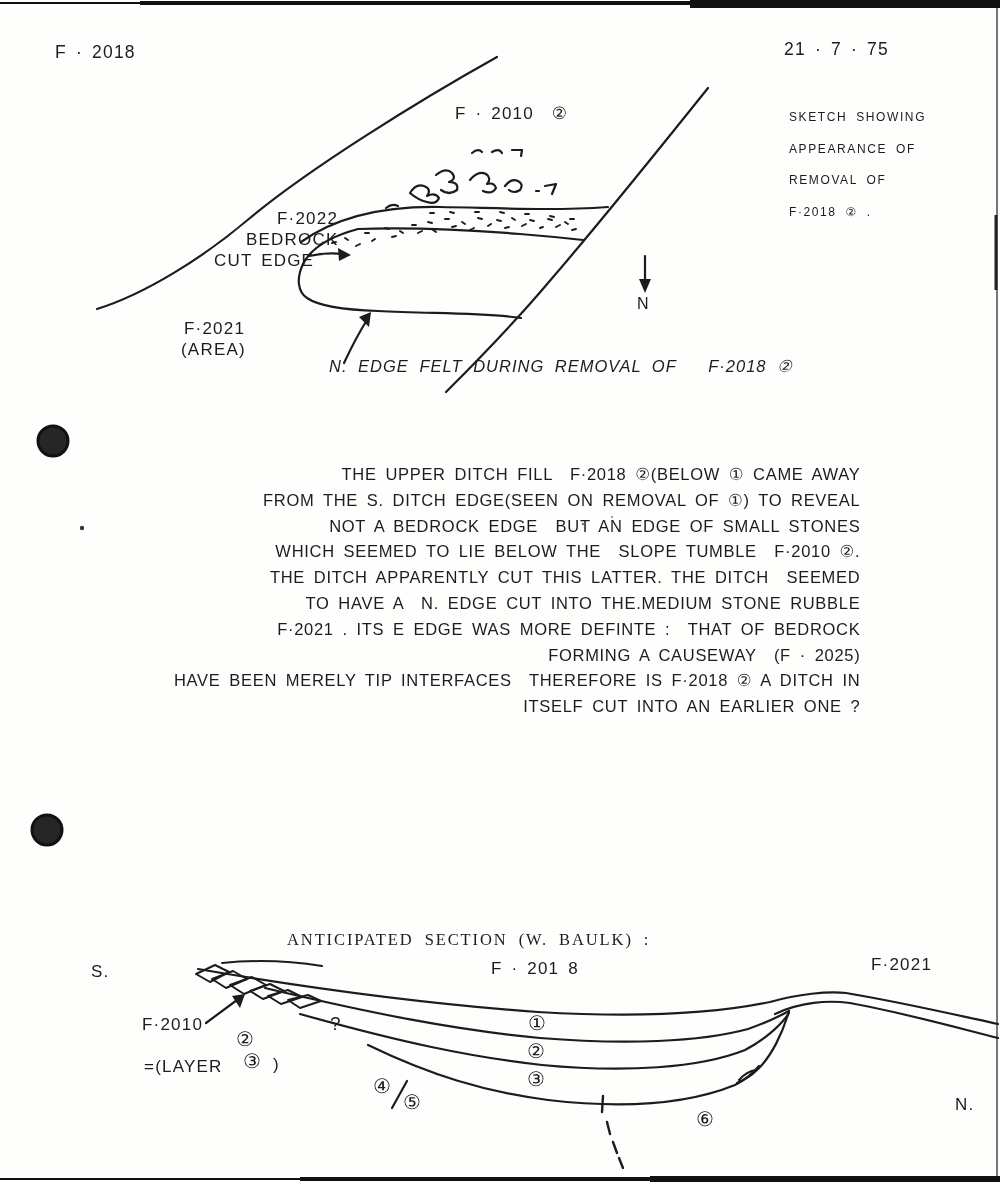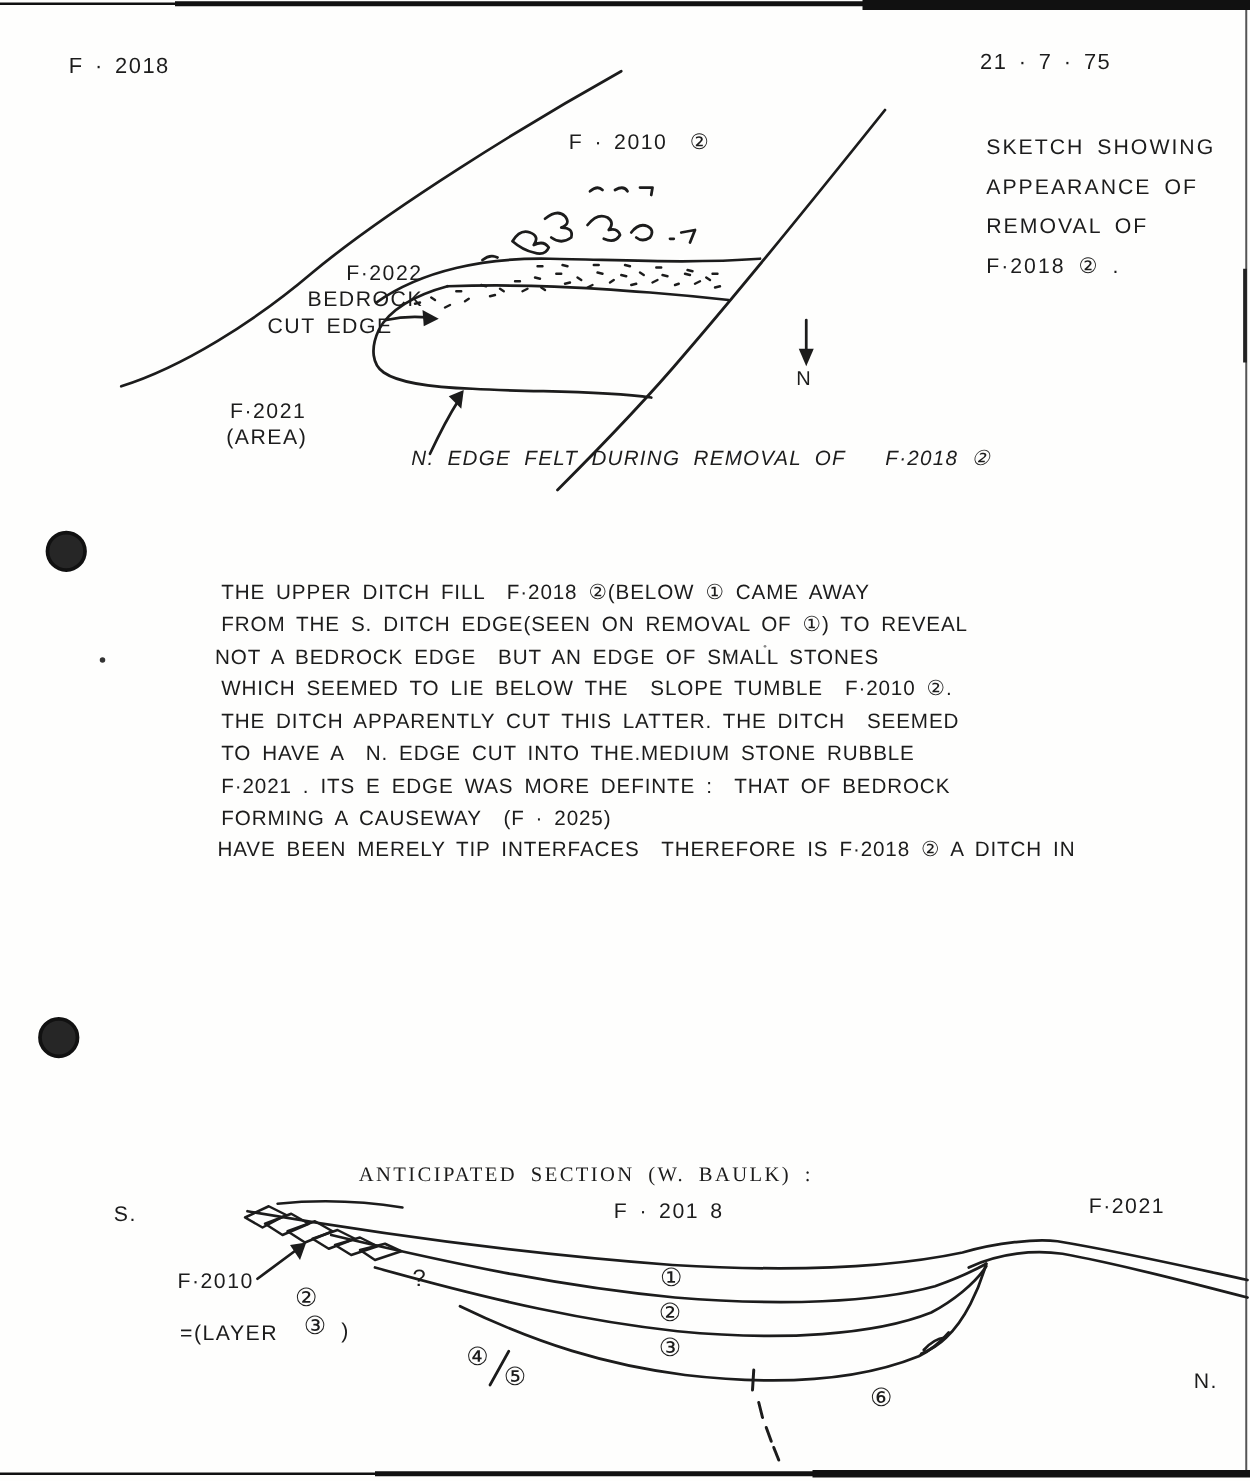--- a/index.html
+++ b/index.html
@@ -4,22 +4,22 @@
 <style>
   html,body{margin:0;padding:0;background:#e9e9e9;}
   .page{
     position:relative;width:1000px;height:1185px;background:#fefefdf2;
     background-color:#fefefd;
     font-family:"Liberation Sans",sans-serif;color:#1c1c1c;overflow:hidden;
   }
   svg.ink{position:absolute;left:0;top:0;z-index:1;}
   .lbl{position:absolute;white-space:pre;z-index:2;font-size:17px;letter-spacing:1.2px;word-spacing:3px;}
   .caption{position:absolute;z-index:2;}
-  .caption-line{white-space:pre;font-size:17px;letter-spacing:1.6px;word-spacing:4px;line-height:31.5px;height:31.5px;}
-  .notes{position:absolute;z-index:2;}
+  .caption-line{white-space:pre;font-size:12px;letter-spacing:1.6px;word-spacing:4px;line-height:31.5px;height:31.5px;}
+  .notes{position:absolute;z-index:2;text-align:right;}
   .note-line{white-space:pre;font-size:16.5px;letter-spacing:0.7px;word-spacing:3.5px;line-height:25.8px;height:25.8px;}
   .marker{position:absolute;z-index:2;font-size:20px;line-height:20px;}
   .qmark{position:absolute;z-index:2;font-size:19px;}
   .title{letter-spacing:1.9px;word-spacing:5px;font-size:16.5px;font-family:Liberation Serif, serif;}
   .edge-note{font-size:16.5px;letter-spacing:1px;word-spacing:5px;font-style:italic;}
 </style>
 </head>
 <body>
 
 <div class="page">
@@ -156,20 +156,21 @@
   <div class="notes" style="left:177px;top:462px">
     <div class="note-line">THE UPPER DITCH FILL  F·2018 ②(BELOW ① CAME AWAY</div>
     <div class="note-line">FROM THE S. DITCH EDGE(SEEN ON REMOVAL OF ①) TO REVEAL</div>
     <div class="note-line" style="margin-left:-5px">NOT A BEDROCK EDGE  BUT AN EDGE OF SMALL STONES</div>
     <div class="note-line">WHICH SEEMED TO LIE BELOW THE  SLOPE TUMBLE  F·2010 ②.</div>
     <div class="note-line">THE DITCH APPARENTLY CUT THIS LATTER. THE DITCH  SEEMED</div>
     <div class="note-line">TO HAVE A  N. EDGE CUT INTO THE.MEDIUM STONE RUBBLE</div>
     <div class="note-line">F·2021 . ITS E EDGE WAS MORE DEFINTE :  THAT OF BEDROCK</div>
     <div class="note-line">FORMING A CAUSEWAY  (F · 2025)</div>
     <div class="note-line" style="margin-left:-3px">HAVE BEEN MERELY TIP INTERFACES  THEREFORE IS F·2018 ② A DITCH IN</div>
+    <div class="note-line">ITSELF CUT INTO AN EARLIER ONE ?</div>
   </div>
 
   <div class="lbl title" style="left:287px;top:930px">ANTICIPATED SECTION (W. BAULK) :</div>
   <div class="lbl" style="left:91px;top:962px">S.</div>
   <div class="lbl" style="left:491px;top:959px">F · 201 8</div>
   <div class="lbl" style="left:871px;top:955px">F·2021</div>
   <div class="lbl" style="left:142px;top:1015px">F·2010</div>
   <div class="marker" style="left:236px;top:1029px">②</div>
   <div class="lbl" style="left:144px;top:1057px">=(LAYER</div>
   <div class="marker" style="left:243px;top:1051px">③</div>

